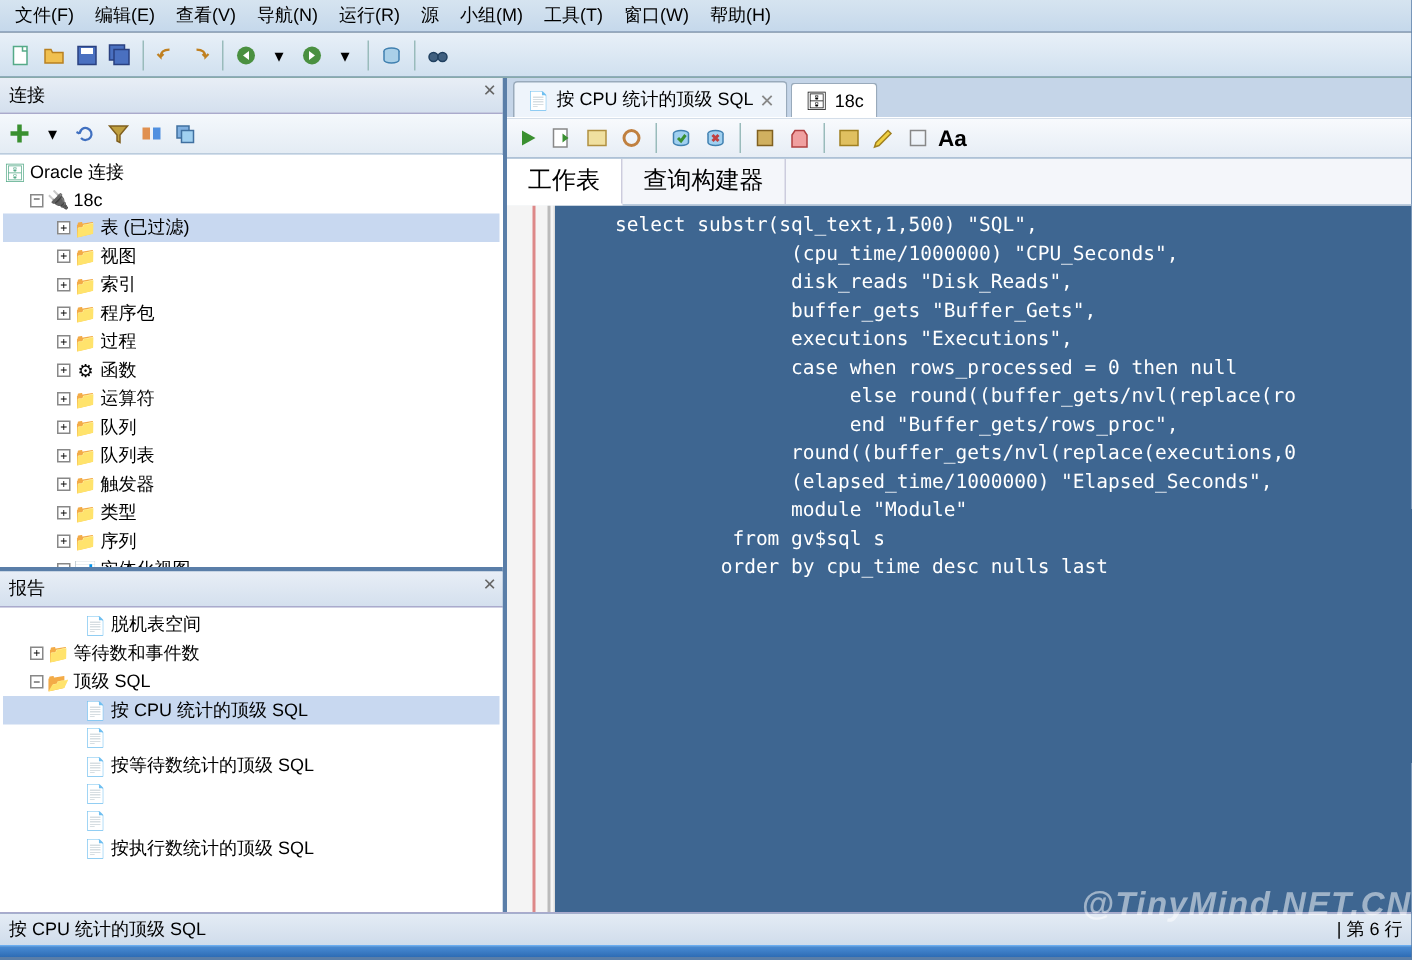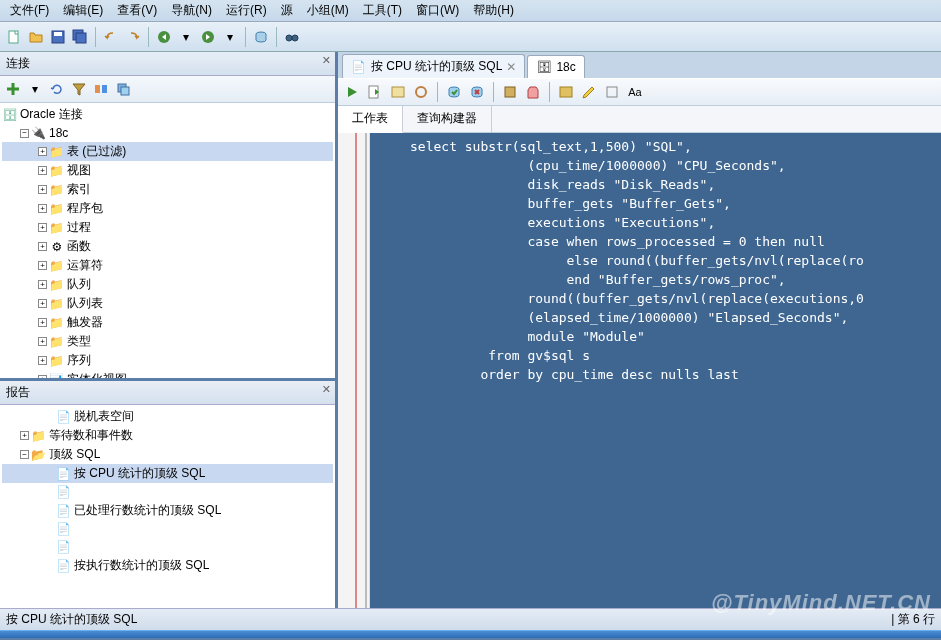--- a/index.html
+++ b/index.html
@@ -21,29 +21,29 @@
 .tree-spc { display: inline-block; width: 16px; }
 .ico { width: 16px; height: 16px; display: inline-flex; align-items: center; justify-content: center; font-size: 12px; }
 .folder { color: #d9a84a; }
 .dbico { color: #5a8; }
 .reports-panel { border-top: 3px solid #5a7ea8; display: flex; flex-direction: column; height: 230px; }
 .tabs-bar { background: #c5d5e8; display: flex; align-items: flex-end; padding: 4px 4px 0 4px; gap: 2px; height: 26px; }
 .tab { background: #eef4fb; border: 1px solid #9ab; border-bottom: none; padding: 3px 8px; display: flex; align-items: center; gap: 4px; font-size: 12px; border-radius: 3px 3px 0 0; cursor: pointer; }
 .tab.active { background: #fff; }
 .editor-tb { background: linear-gradient(#f8fafd, #e6edf5); padding: 3px 4px; display: flex; gap: 3px; border-top: 1px solid #fff; border-bottom: 1px solid #bcd; }
 .sub-tabs { background: #f4f6fa; display: flex; border-bottom: 1px solid #bcd; }
-.sub-tab { padding: 4px 14px; border-right: 1px solid #ccd; cursor: pointer; font-size: 12px; }
+.sub-tab { padding: 4px 14px; border-right: 1px solid #ccd; cursor: pointer; font-size: 16px; }
 .sub-tab.active { background: #fff; border-bottom: 2px solid #fff; margin-bottom: -1px; }
 .editor-wrap { flex: 1; display: flex; background: #fff; overflow: hidden; }
 .gutter { width: 32px; background: #f4f4f4; border-right: 1px solid #ddd; position: relative; }
 .gutter::before { content: ""; position: absolute; right: 12px; top: 0; width: 2px; height: 100%; background: #d88; }
 .gutter::after { content: ""; position: absolute; right: 2px; top: 0; width: 2px; height: 100%; background: #bbb; }
 .code { flex: 1; padding: 4px 0 4px 40px; font-family: Consolas, monospace; font-size: 13px; line-height: 19px; white-space: pre; background: #3e6691; color: #fff; overflow: auto; }
 .statusbar { background: linear-gradient(#e4ecf5, #d0dceb); height: 22px; display: flex; align-items: center; padding: 0 6px; border-top: 1px solid #aac; font-size: 12px; }
-.watermark { position: absolute; right: 10px; bottom: 24px; color: rgba(255,255,255,0.5); font-size: 22px; font-weight: bold; font-style: italic; letter-spacing: 1px; pointer-events: none; }
+.watermark { position: absolute; right: 0; bottom: 24px; color: rgba(255,255,255,0.5); font-size: 22px; font-weight: bold; font-style: italic; letter-spacing: 1px; pointer-events: none; }
 .taskbar { height: 8px; background: linear-gradient(#4a8cd4, #2d6cb5); border-top: 1px solid #6aadf0; }
 .close-x { position: absolute; right: 4px; top: 2px; cursor: pointer; font-size: 11px; color: #666; }
 svg { width: 16px; height: 16px; }
 </style>
 </head>
 <body>
 
 <div class="menubar">
   <span>文件(F)</span>
   <span>编辑(E)</span>
@@ -307,21 +307,21 @@
             <span class="tree-spc"></span>
             <span class="tree-spc"></span>
             <span class="tree-spc"></span>
             <span class="ico">📄</span>
           </div>
         <div class="tree-row">
             <span class="tree-spc"></span>
             <span class="tree-spc"></span>
             <span class="tree-spc"></span>
             <span class="ico">📄</span>
-            <span>已处理行数统计的顶级 SQL</span>
+            <span>按等待数统计的顶级 SQL</span>
           </div>
         <div class="tree-row">
             <span class="tree-spc"></span>
             <span class="tree-spc"></span>
             <span class="tree-spc"></span>
             <span class="ico">📄</span>
           </div>
         <div class="tree-row">
             <span class="tree-spc"></span>
             <span class="tree-spc"></span>
@@ -408,21 +408,21 @@
       <span class="tb-btn">
           <svg viewBox="0 0 16 16">
             <path d="M3 11l8-8 2 2-8 8-3 1z" fill="#f0d040" stroke="#a08020"></path>
           </svg>
         </span>
       <span class="tb-btn">
           <svg viewBox="0 0 16 16">
             <rect x="3" y="3" width="10" height="10" fill="none" stroke="#888"></rect>
           </svg>
         </span>
-      <span class="tb-btn" style="font-weight:normal;font-size:11px">Aa</span>
+      <span class="tb-btn" style="font-weight:bold;font-size:15px">Aa</span>
     </div>
     <div class="sub-tabs">
       <div class="sub-tab active">工作表</div>
       <div class="sub-tab">查询构建器</div>
     </div>
     <div class="editor-wrap">
       <div class="gutter"></div>
       <div class="code">select substr(sql_text,1,500) "SQL",
                (cpu_time/1000000) "CPU_Seconds",
                disk_reads "Disk_Reads",

